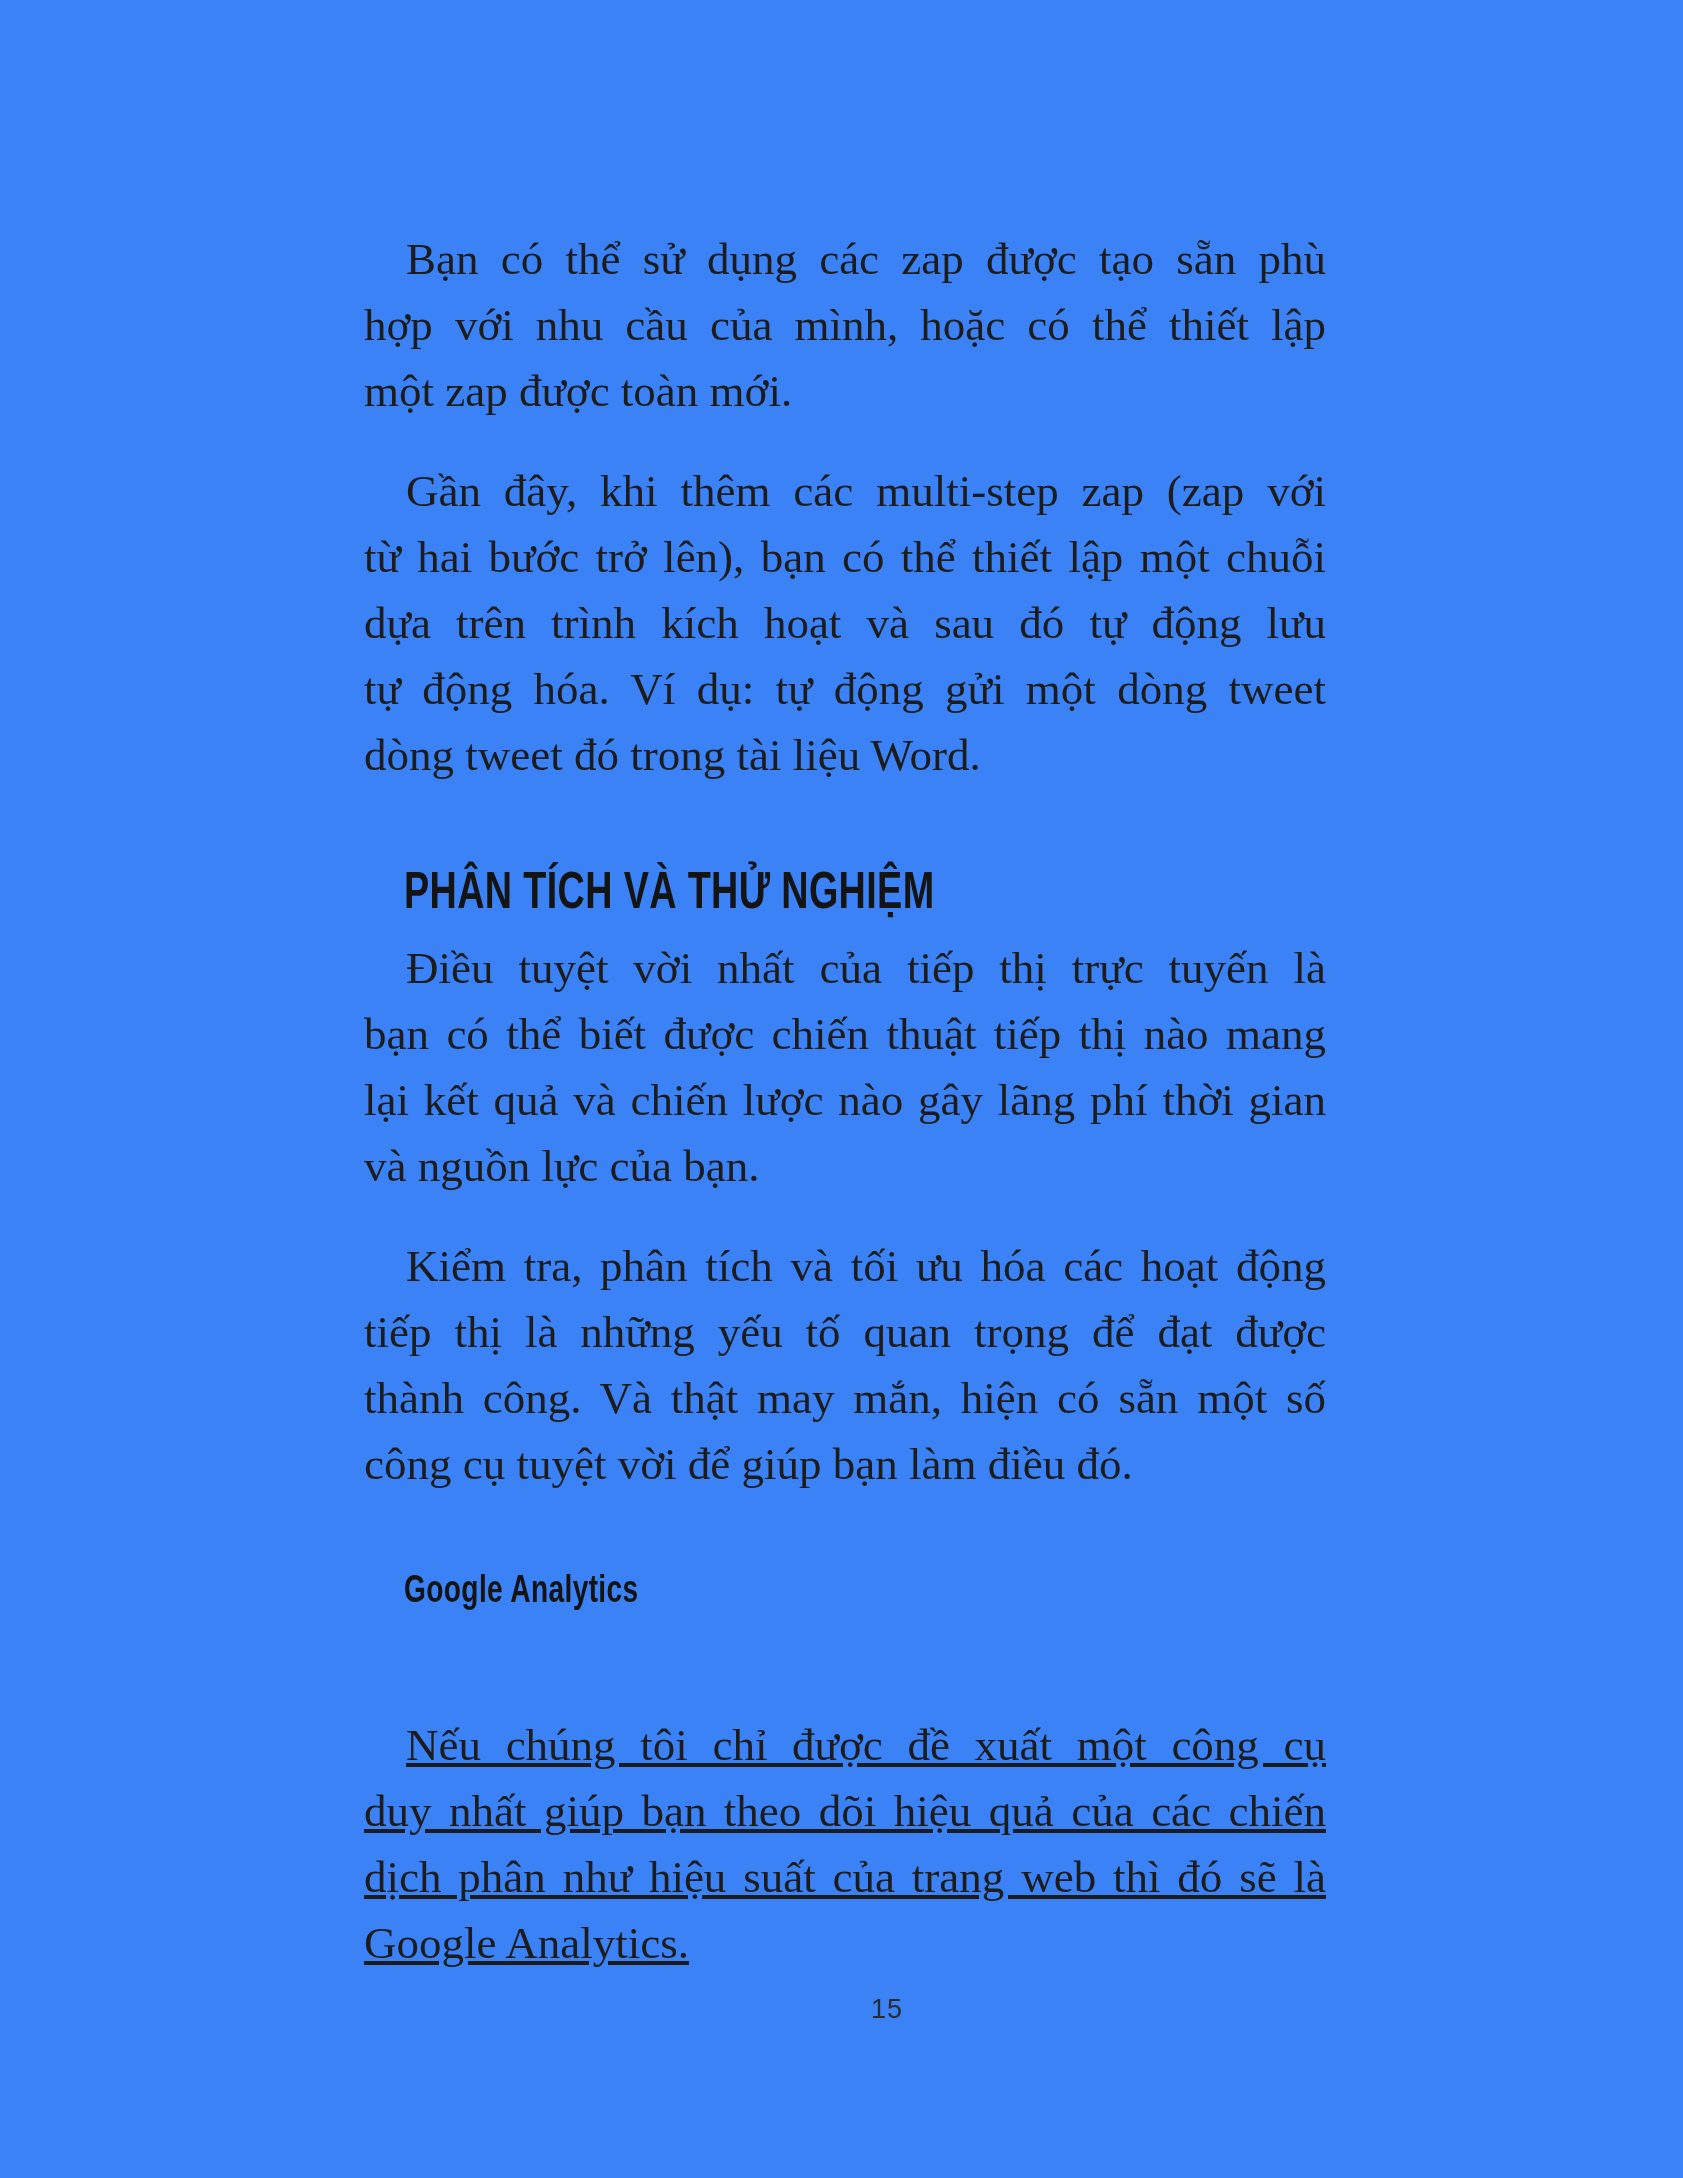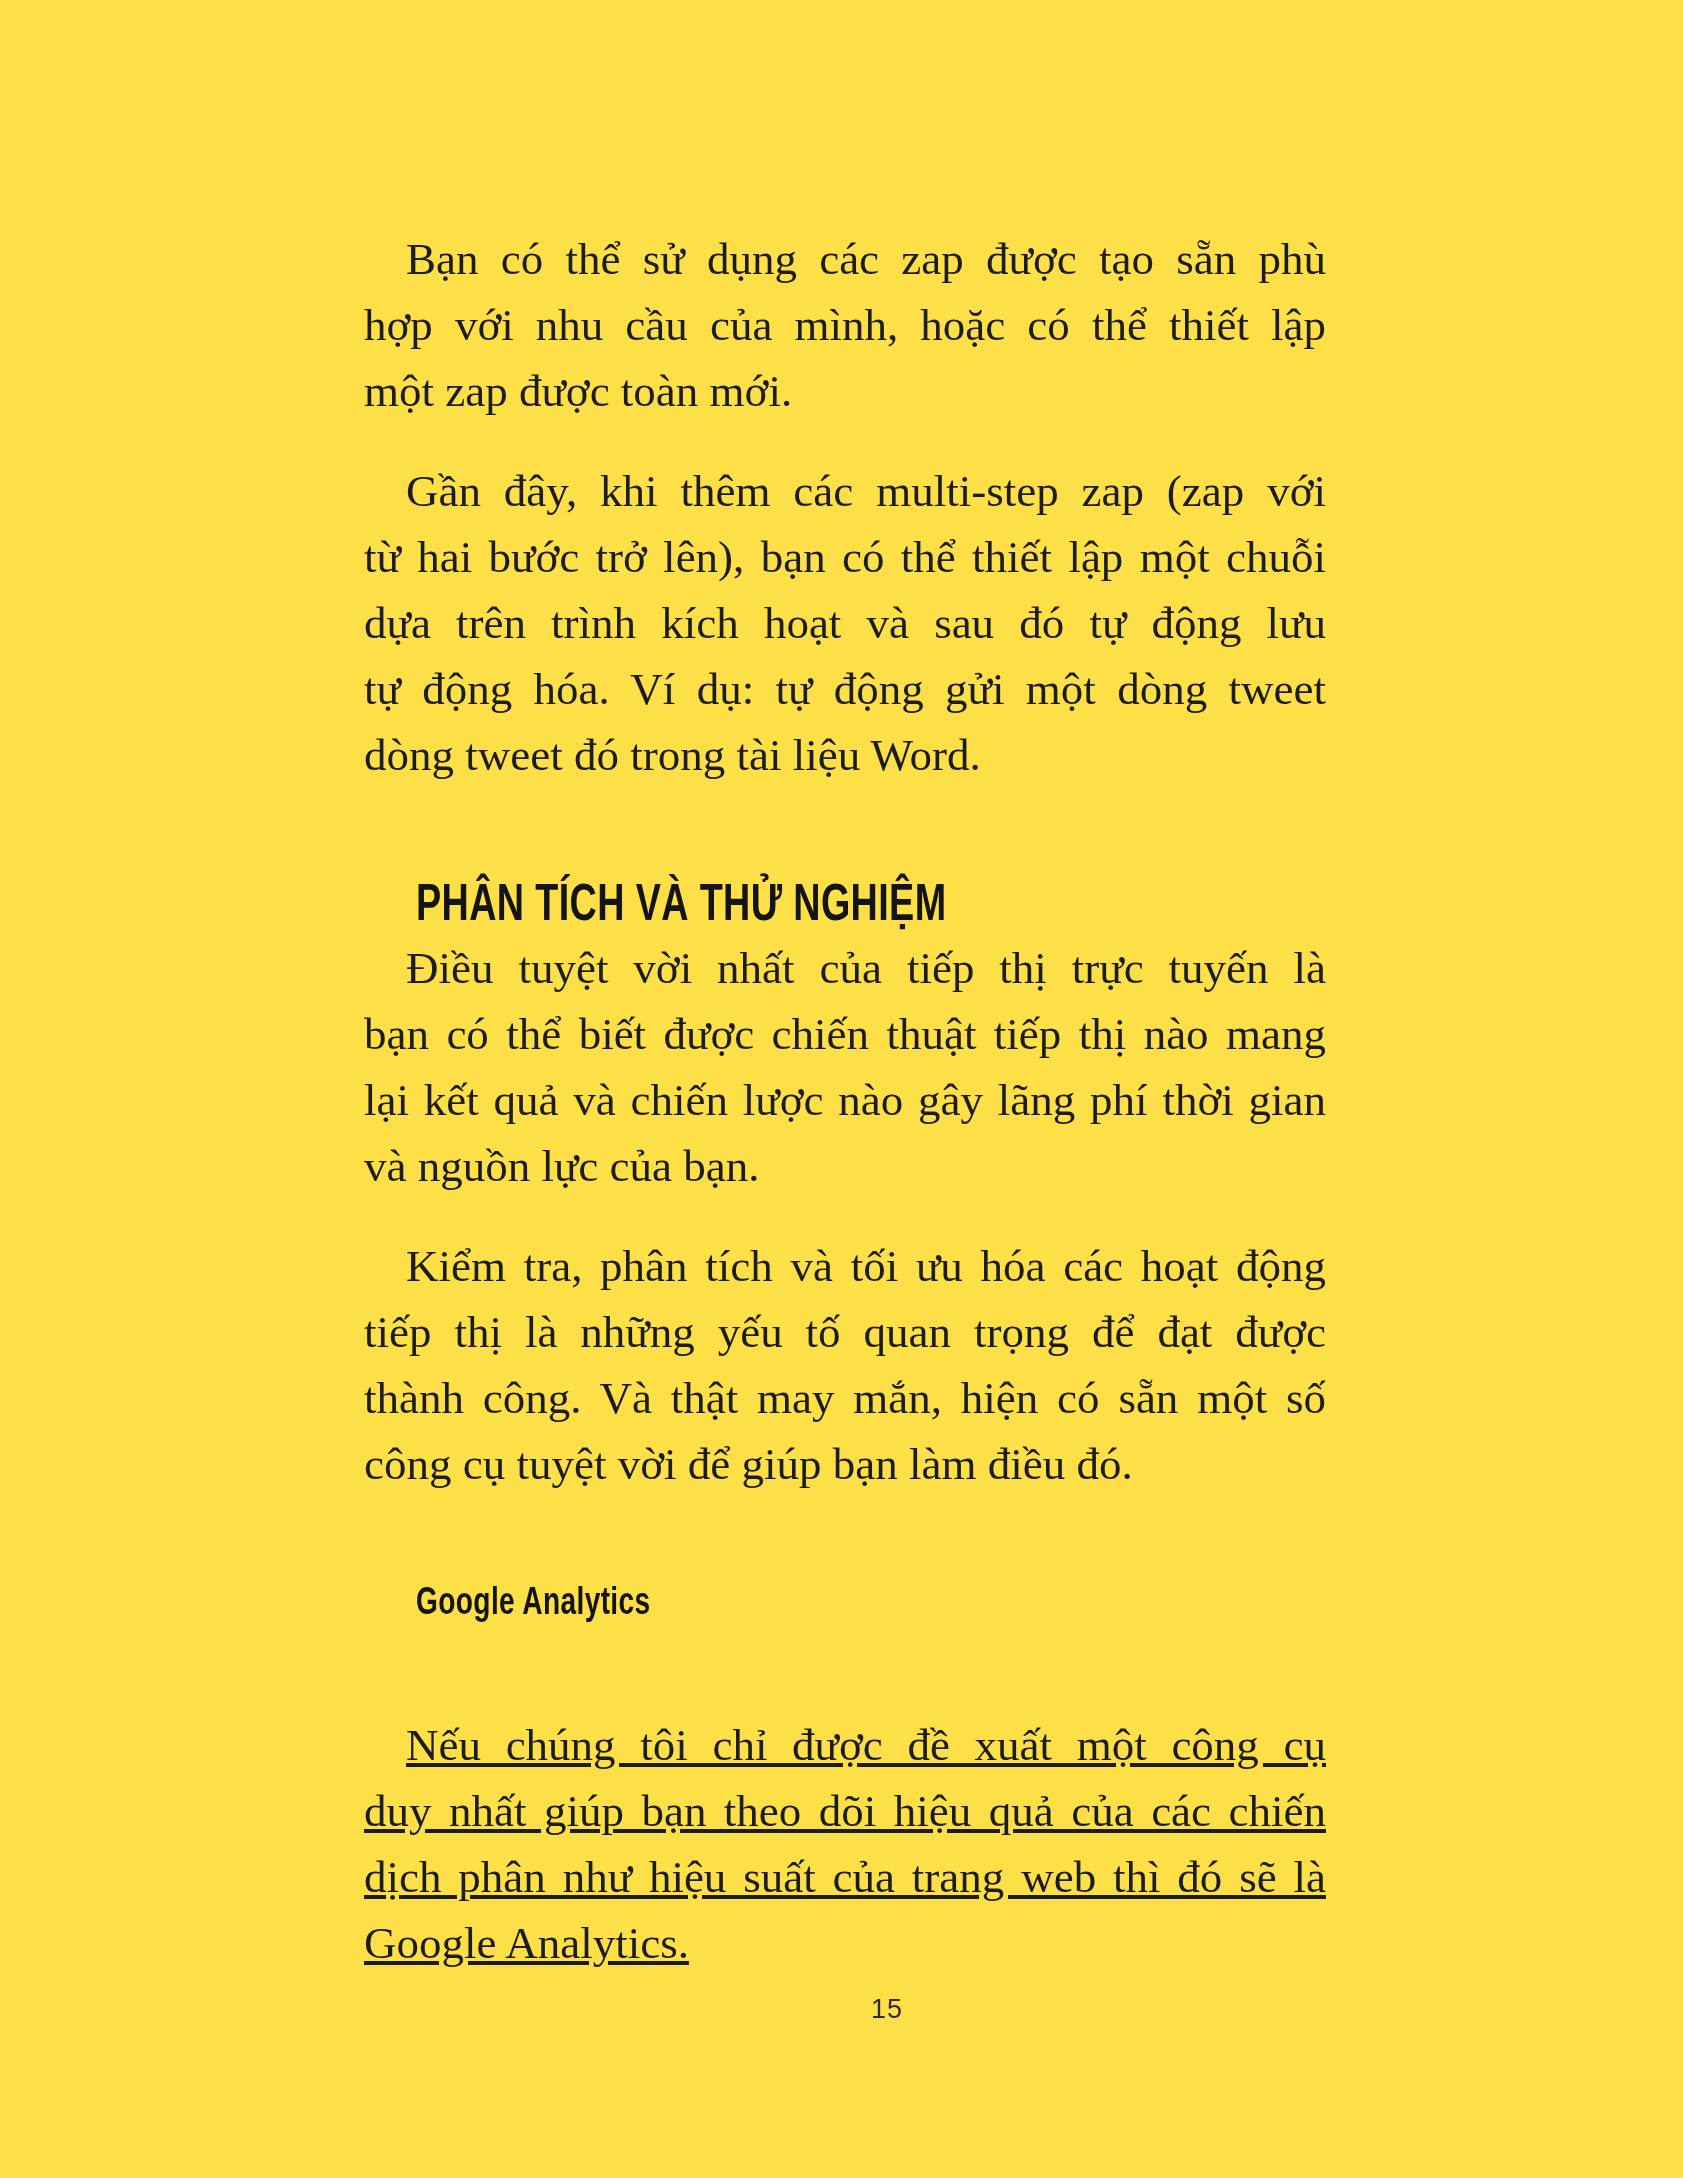--- a/index.html
+++ b/index.html
@@ -10,21 +10,21 @@
     width: 1683px;
     height: 2178px;
     position: relative;
     background: #ffffff;
     overflow: hidden;
     font-family: "Liberation Serif", serif;
   }
   .page {
     position: absolute;
     inset: 0;
-    background: #fde047;
+    background: #3b82f6;
   }
   .block {
     position: absolute;
     left: 364px;
     width: 962px;
     color: #1c1c1c;
   }
   .para {
     font-family: "Liberation Serif", serif;
     font-size: 45px;
@@ -36,21 +36,21 @@
     text-align-last: justify;
     white-space: normal;
   }
   .line.first {
     text-indent: 42px;
   }
   .line.last {
     text-align-last: left;
   }
   .heading {
-    margin: 12px;
+    margin: 0;
     padding-left: 40px;
     color: #141414;
     font-family: "Liberation Sans", sans-serif;
     font-weight: 700;
   }
   .heading .condensed {
     display: inline-block;
     transform: scaleX(0.74);
     transform-origin: left center;
     white-space: nowrap;

